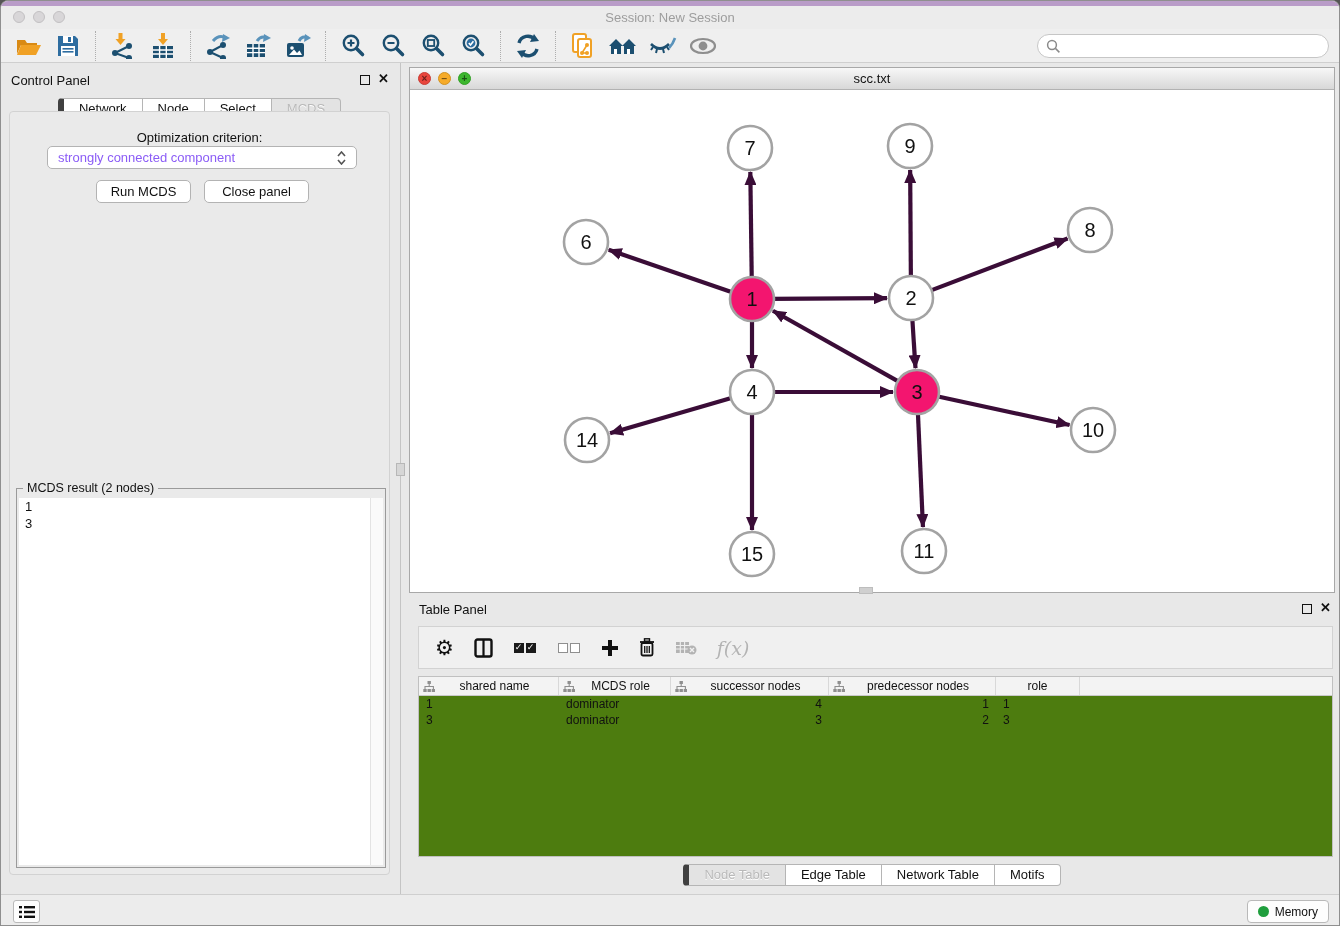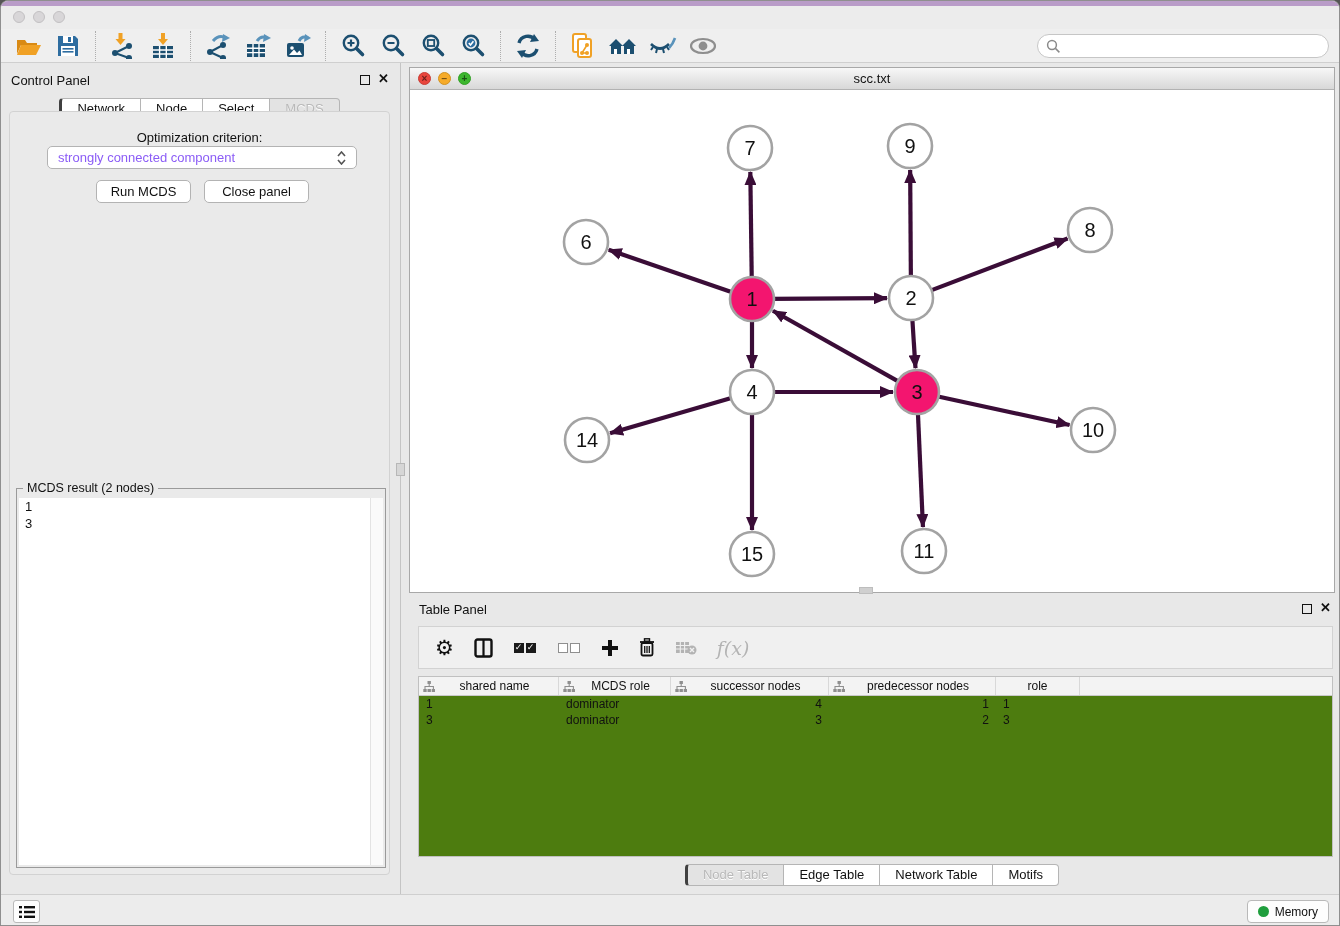--- a/index.html
+++ b/index.html
@@ -25,21 +25,21 @@
                border:1px solid #c6c6c6; border-radius:12px; display:flex; align-items:center; padding-left:8px; }
 
   
   .control-panel { position:absolute; left:0; top:66px; width:397px; height:820px; }
   .panel-title { position:absolute; left:10px; top:6px; font-size:13px; color:#111; }
   .float-ico { position:absolute; width:10px; height:10px; border:1.6px solid #111; top:8px; }
   .close-ico { position:absolute; top:4px; font-size:13px; font-weight:bold; color:#111; }
   .cp-tabs { position:absolute; left:0; top:31px; width:100%; display:flex; justify-content:center; }
   .seg-tab { height:22px; line-height:20px; padding:0 15px; font-size:13px; background:#fff;
              border:1px solid #b5b5b5; border-left:none; color:#111; cursor:default; }
-  .seg-tab:first-child { border-left:3px solid #404040; border-radius:4px 0 0 4px;text-align:right; }
+  .seg-tab:first-child { border-left:6px solid #404040; border-radius:4px 0 0 4px;text-align:right; }
   .seg-tab:last-child { border-radius:0 4px 4px 0; }
   .seg-tab.sel { background:#e3e3e3; color:#b9b9b9; text-shadow:0 1px 0 #fff; }
   .cp-content { position:absolute; left:8px; top:44px; width:381px; height:764px; background:#eaeaea;
                 border:1px solid #d2d2d2; border-radius:4px; }
   .opt-label { position:absolute; left:0; top:18px; width:100%; text-align:center; font-size:13px; color:#111; }
   .combo { position:absolute; left:37px; top:34px; width:310px; height:23px; background:#fff;
            border:1px solid #b3b3b3; border-radius:5px; display:flex; align-items:center; padding:0 10px; }
   .combo-text { flex:1; font-size:13px; color:#8b5cf6; }
   .aqua-btn { position:absolute; top:68px; height:23px; background:#fff; border:1px solid #b3b3b3;
               border-radius:5px; font-size:13px; color:#111; text-align:center; line-height:21px; cursor:default; }
@@ -98,20 +98,21 @@
 
 <div id="app">
 
   <div class="purple-strip"></div>
   <div class="titlebar">
     <div class="tl-dots">
       <div class="tl-dot"></div>
       <div class="tl-dot"></div>
       <div class="tl-dot"></div>
     </div>
+    <div class="win-title">Session: New Session</div>
   </div>
 
   <div class="toolbar">
     <div class="tb-group">
       <div class="tb-btn">
         <svg width="26" height="26" viewBox="0 0 26 26">
           <path d="M2 7 L10 7 L12 10 L22 10 L22 12 L6 12 L2 21 Z" fill="#d98a14"></path>
           <path d="M6 12 L26 12 L21 22 L2 22 Z" fill="#f0a125"></path>
         </svg>
       </div>

